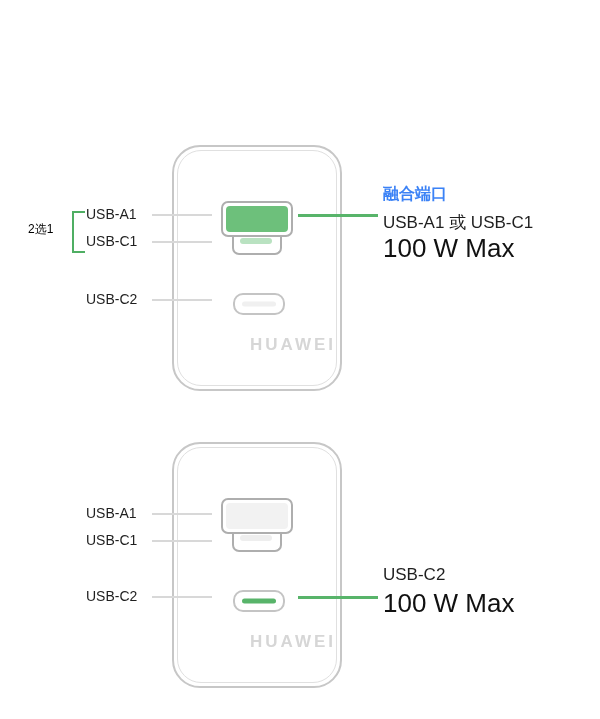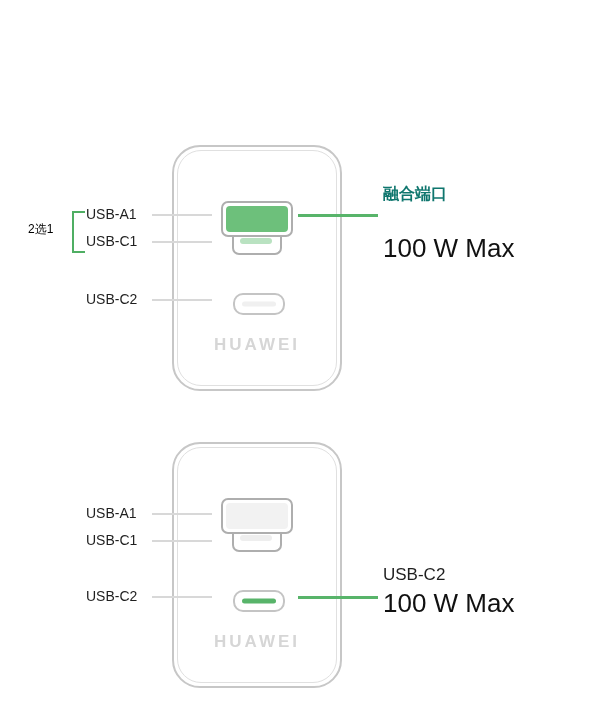--- a/index.html
+++ b/index.html
@@ -83,20 +83,21 @@
   }
   .usbc-bar.green { background: #58b46a; }
   .usbc-bar.faint { background: #f0f0f0; }
 
   .brand {
     position: absolute; left: 0; width: 100%; top: 188px;
     text-align: center;
     font-size: 17px; font-weight: 700; letter-spacing: 3px;
     color: #d6d6d6;
     z-index: 2;
+    padding-left: 36px;
   }
 
   
   .port-label {
     font-size: 14px; color: #1f1f1f; z-index: 4;
     white-space: nowrap;
   }
   .leader {
     height: 2px; width: 60px; left: 152px;
     background: #d8d8d8; z-index: 4;
@@ -112,21 +113,21 @@
   .selector-bracket {
     left: 72px; top: 211px;
     width: 11px; height: 38px;
     border-left: 2px solid #4fae63;
     border-top: 2px solid #4fae63;
     border-bottom: 2px solid #4fae63;
     z-index: 4;
   }
 
   
-  .ann-heading { font-size: 16px; font-weight: 700; color: #0f766e; white-space: nowrap; }
+  .ann-heading { font-size: 16px; font-weight: 700; color: #3b82f6; white-space: nowrap; }
   .ann-ports   { font-size: 17px; font-weight: 400; color: #1f1f1f; white-space: nowrap; }
   .ann-power   { font-size: 26px; font-weight: 500; color: #111111; white-space: nowrap; }
 </style>
 </head>
 <body>
 
 <div class="canvas">
 
 
   <div class="abs charger" style="left:172px; top:145px;">
@@ -150,20 +151,21 @@
   <div class="abs leader" style="top:241px;"></div>
 
   <div class="abs port-label" style="left:86px; top:291px;">USB-C2</div>
   <div class="abs leader" style="top:299px;"></div>
 
   <div class="abs selector-label" style="left:28px; top:221px;">2选1</div>
   <div class="abs selector-bracket"></div>
 
   <div class="abs pointer-green" style="top:214px;"></div>
   <div class="abs ann-heading" style="left:383px; top:184px;">融合端口</div>
+  <div class="abs ann-ports" style="left:383px; top:211px;">USB-A1 或 USB-C1</div>
   <div class="abs ann-power" style="left:383px; top:233px;">100 W Max</div>
 
   <div class="abs charger" style="left:172px; top:442px;">
     <div class="charger-inner-outline"></div>
     <div class="fused-port-wide">
       <div class="fused-port-fill fill-gray"></div>
     </div>
     <div class="fused-port-tab">
       <div class="fused-port-tab-pill pill-gray"></div>
     </div>

